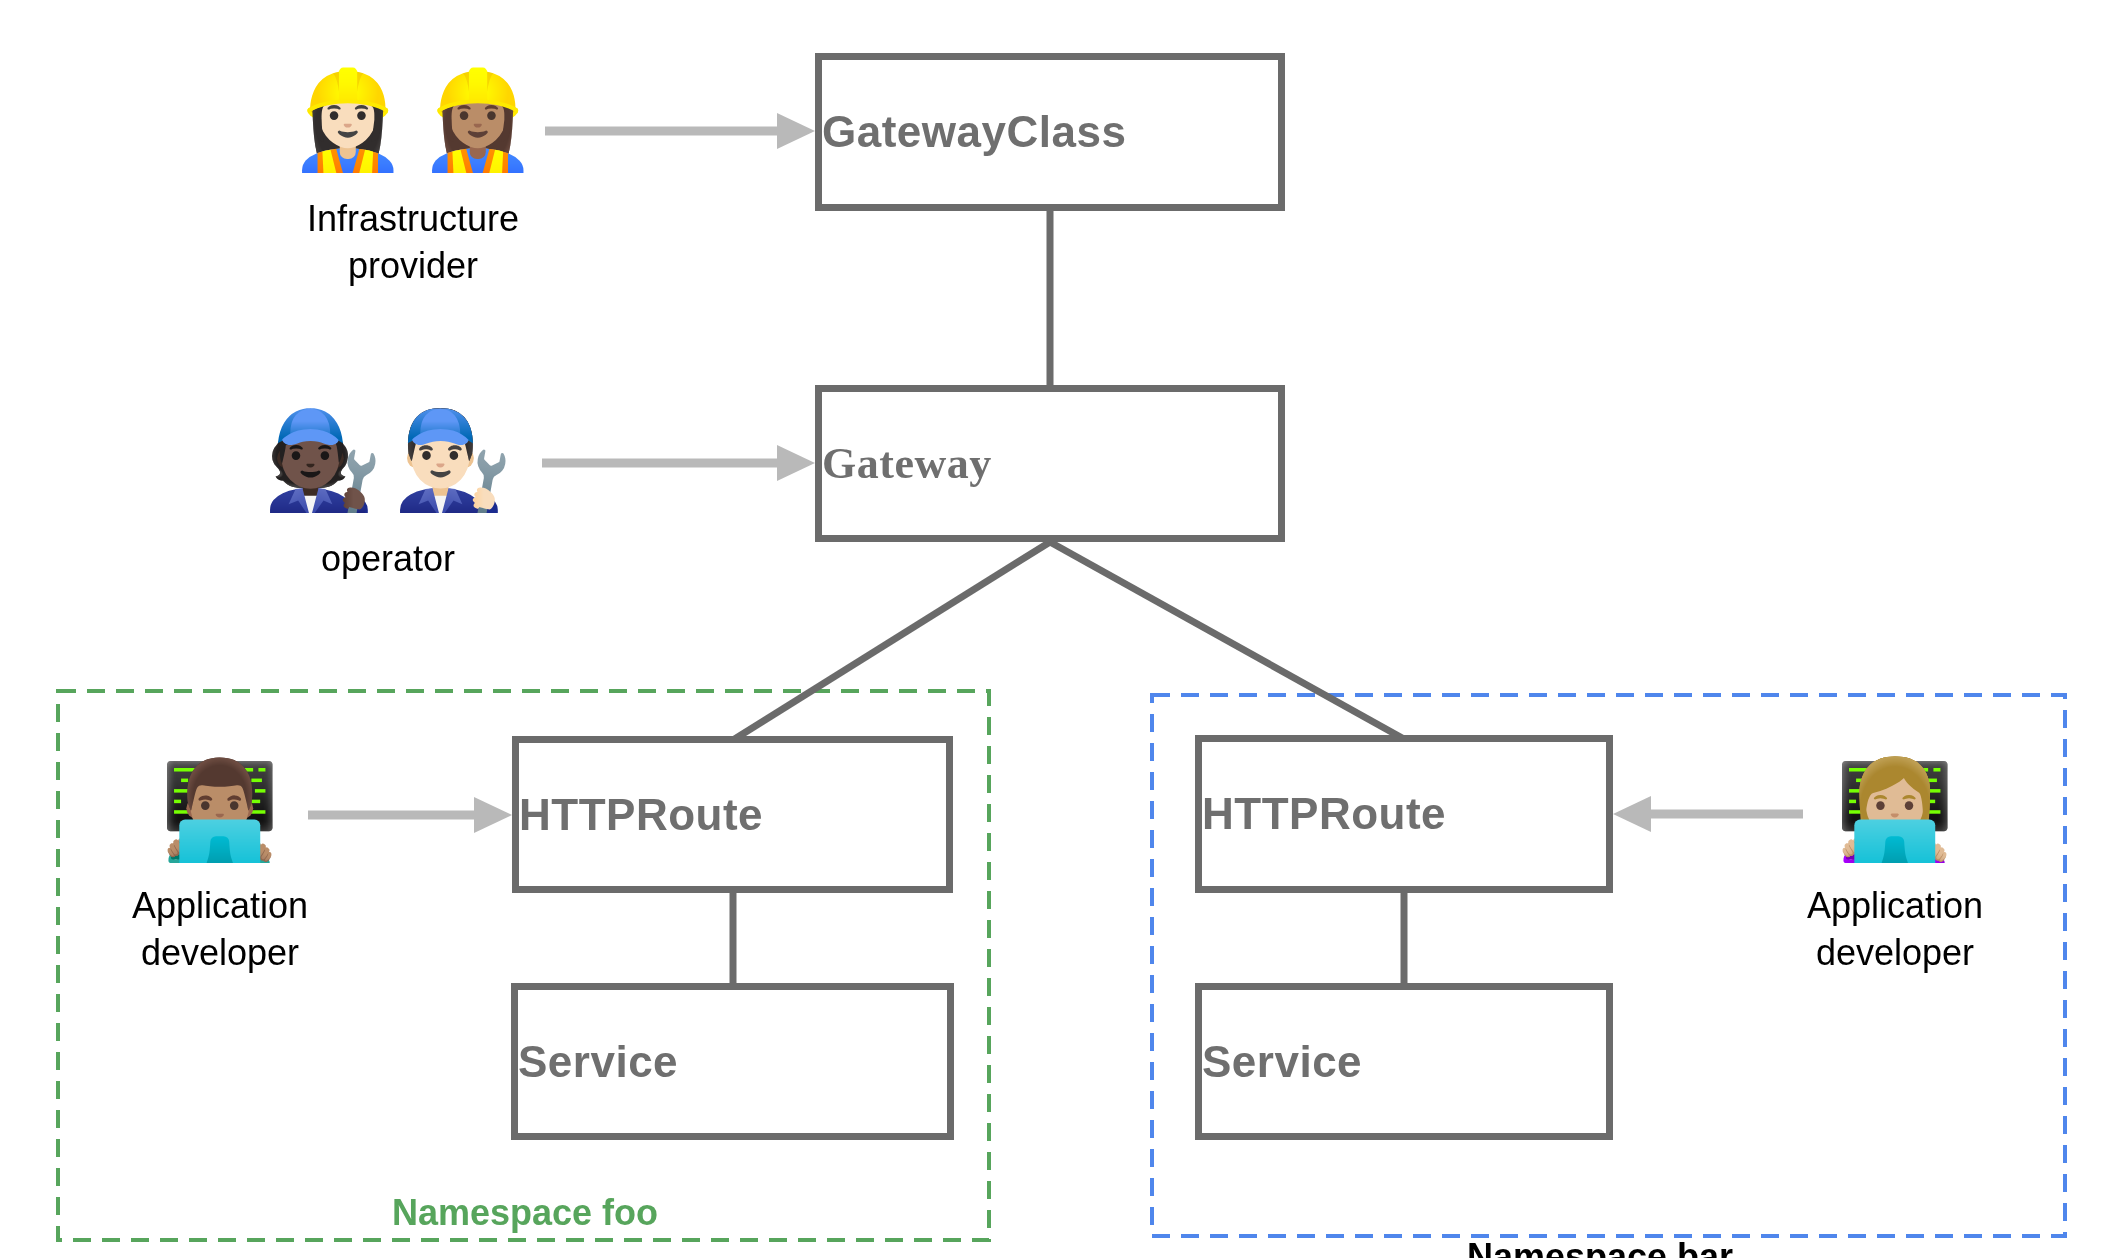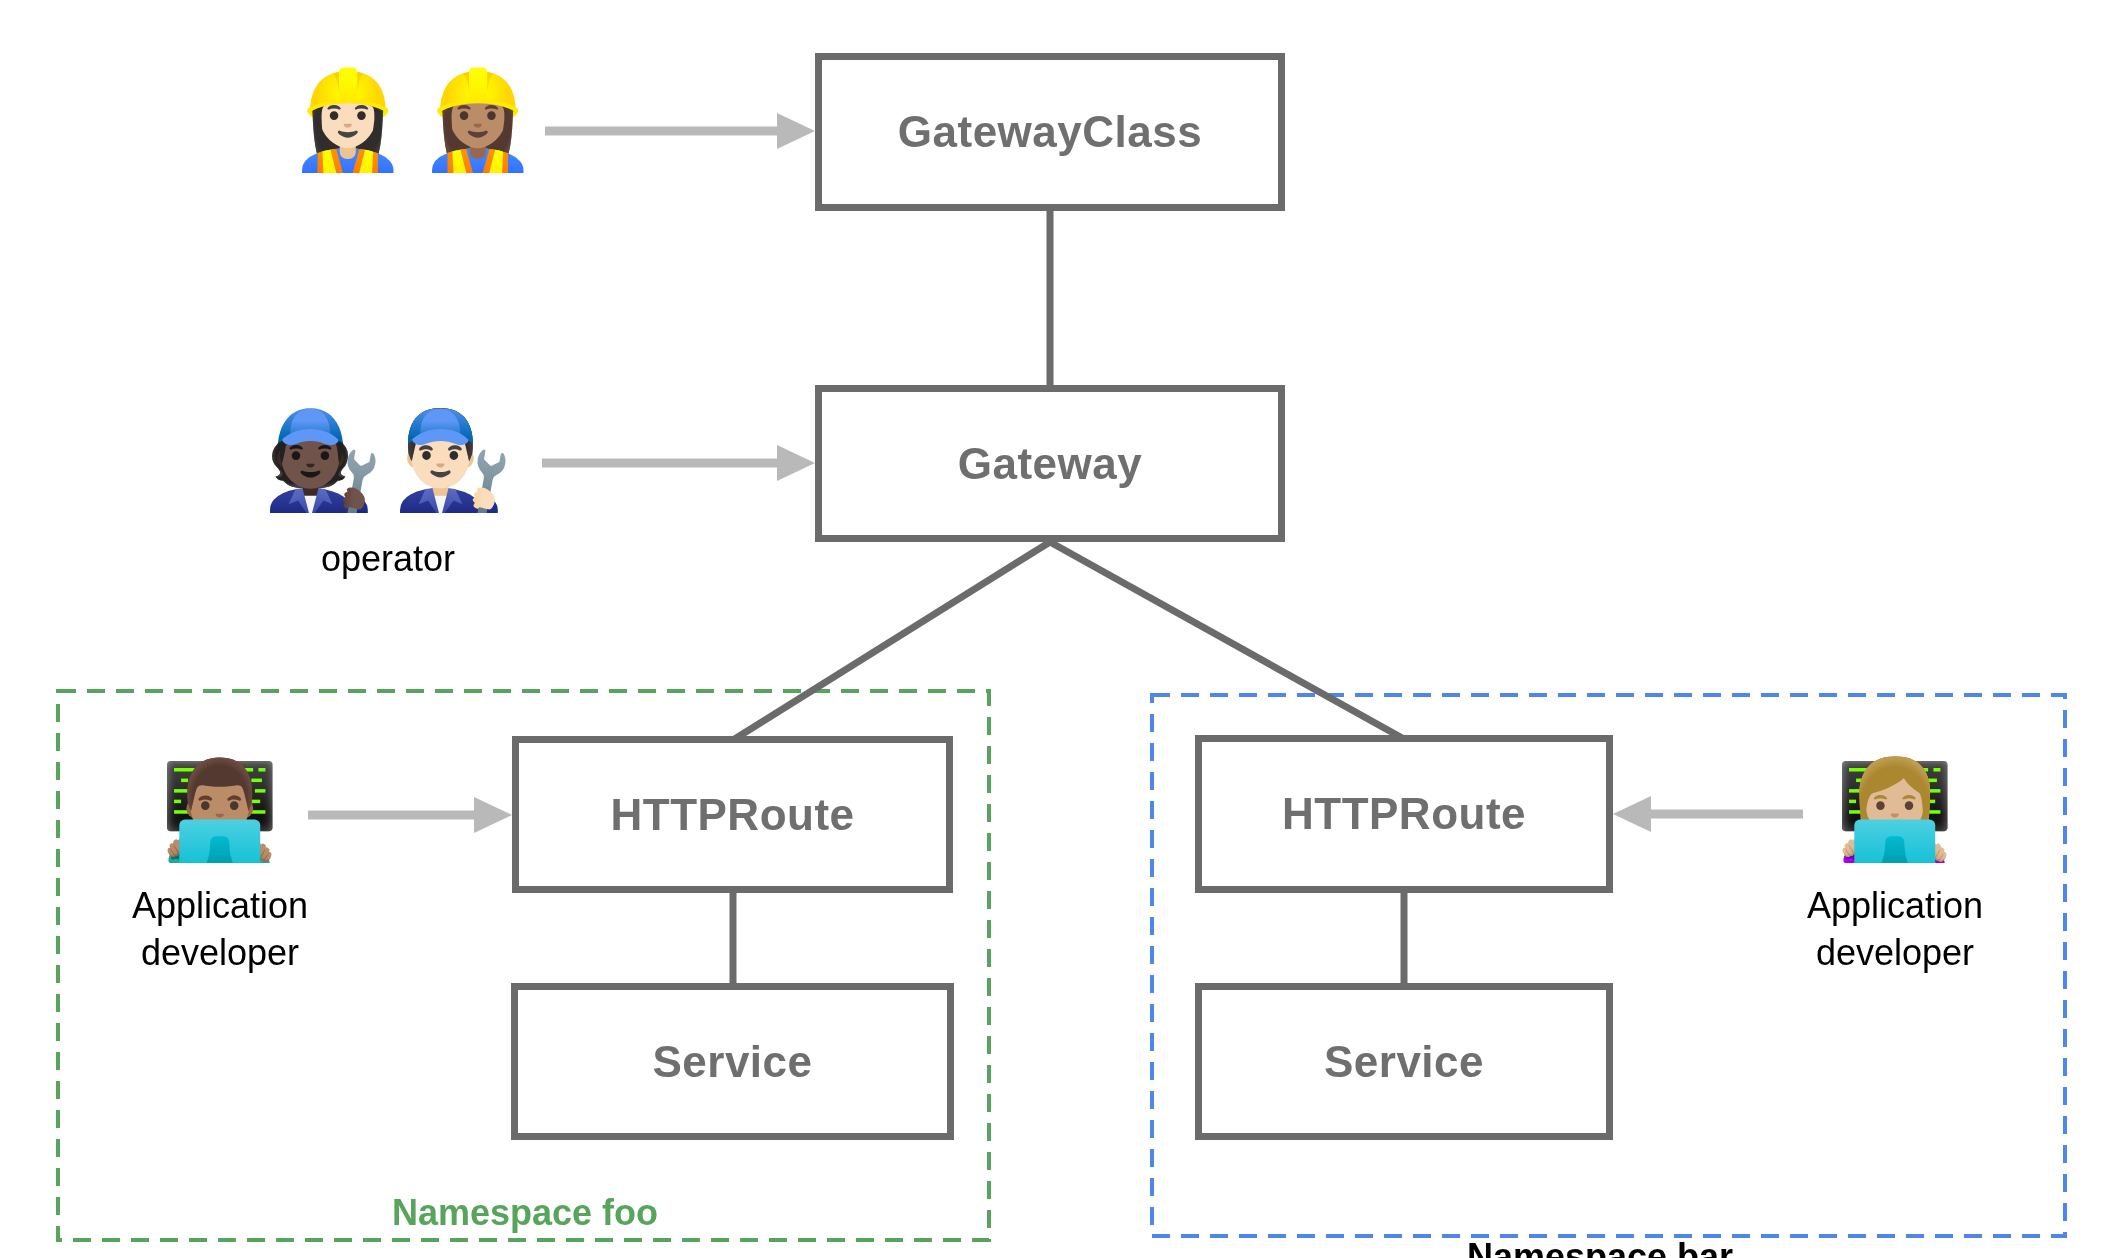--- a/index.html
+++ b/index.html
@@ -5,25 +5,25 @@
   html,body { margin:0; padding:0; background:#ffffff; }
   .canvas {
     position:relative; width:2112px; height:1258px; background:#ffffff;
     font-family:"Liberation Sans", sans-serif; overflow:hidden;
   }
   .wires { position:absolute; left:0; top:0; z-index:1; }
 
   .node {
     position:absolute; z-index:2; box-sizing:border-box;
     background:#ffffff; border:7px solid #6b6b6b;
-    display:flex; align-items:center; justify-content:center;
+    display:flex; align-items:center; 
     font-weight:bold; font-size:44px; color:#6f6f6f; letter-spacing:0.5px;
   }
   .node-gatewayclass { left:815px; top:53px;  width:470px; height:158px; }
-  .node-gateway      { left:815px; top:385px; width:470px; height:157px; }
+  .node-gateway      { left:815px; top:385px; width:470px; height:157px;font-family:Liberation Serif, serif; }
   .node-httproute-foo{ left:512px; top:736px; width:441px; height:157px; }
   .node-service-foo  { left:511px; top:983px; width:443px; height:157px; }
   .node-httproute-bar{ left:1195px; top:735px; width:418px; height:158px; }
   .node-service-bar  { left:1195px; top:983px; width:418px; height:157px; }
 
   .persona { position:absolute; z-index:2; text-align:center; color:#000000; }
   .persona-emoji { font-size:96px; line-height:125px; white-space:nowrap;
     font-family:"DejaVu Sans", sans-serif; }
   .persona-emoji .e + .e { margin-left:10px; }
   .persona-label { font-size:36px; line-height:47px; margin-top:12px; }
@@ -89,20 +89,24 @@
     <span>HTTPRoute</span>
   </div>
   <div class="node node-service-bar">
     <span>Service</span>
   </div>
 
   <div class="persona persona-infra">
     <div class="persona-emoji">
       <span class="e">👷🏻‍♀️</span><span class="e">👷🏽‍♀️</span>
     </div>
+    <div class="persona-label">
+      <div>Infrastructure</div>
+      <div>provider</div>
+    </div>
   </div>
 
   <div class="persona persona-cluster">
     <div class="persona-emoji">
       <span class="e">🧑🏿‍🔧</span><span class="e">👨🏻‍🔧</span>
     </div>
     <div class="persona-label">
       <div>operator</div>
     </div>
   </div>

